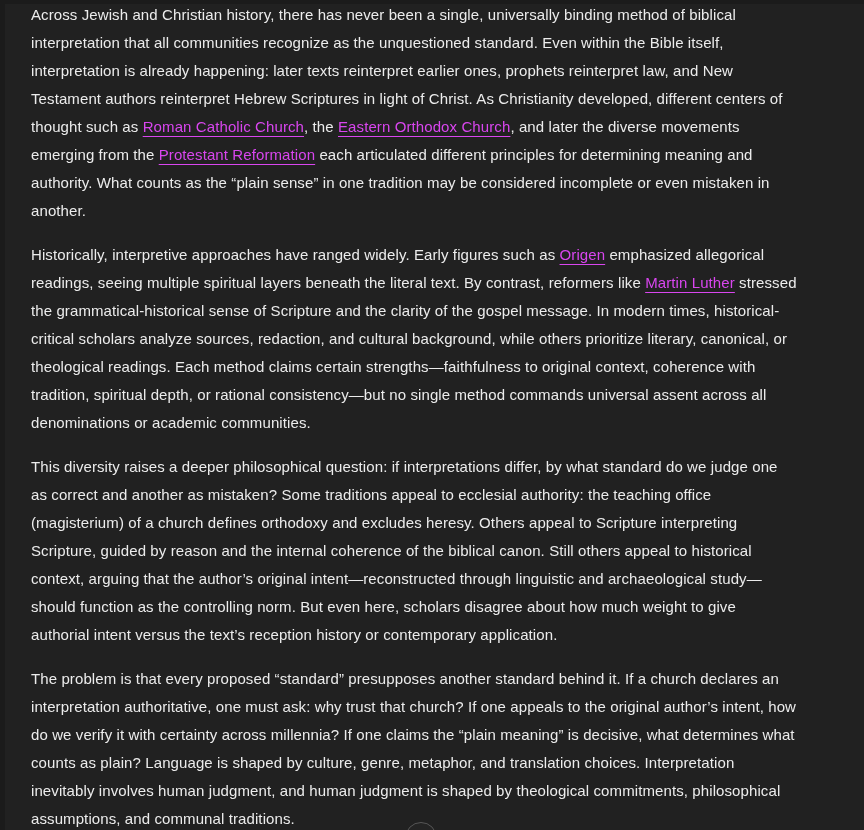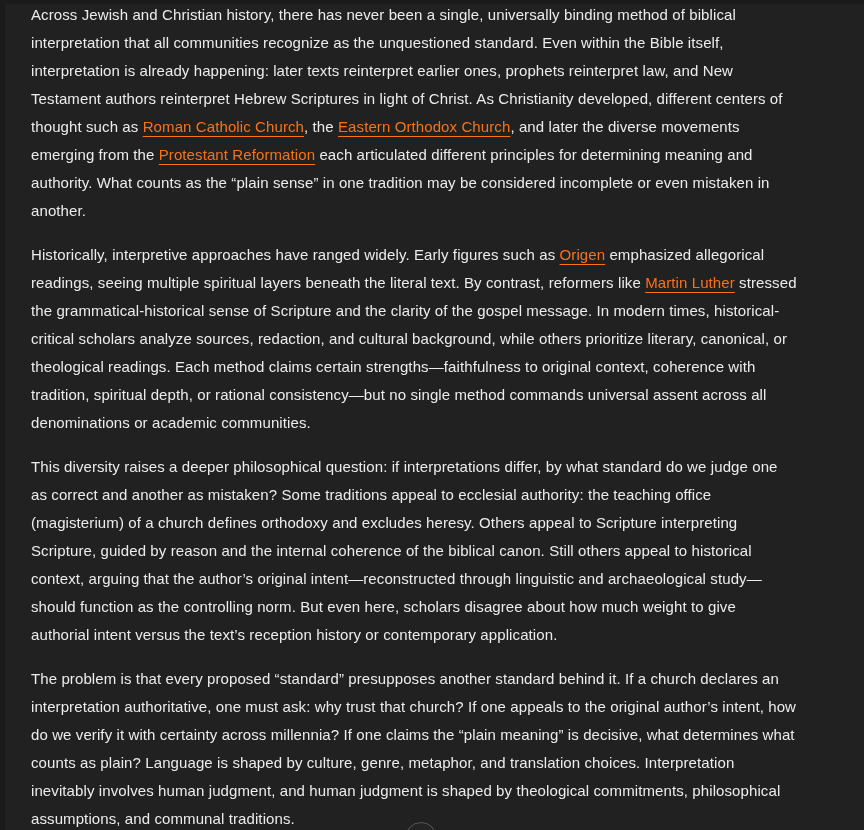--- a/index.html
+++ b/index.html
@@ -32,21 +32,21 @@
     font-size: 15px;
     line-height: 28px;
     z-index: 1;
   }
   .article p {
     margin: 0 0 16px 0;
     font-weight: 400;
     letter-spacing: 0.1px;
   }
   .article a.inline-link {
-    color: #f97316;
+    color: #d946ef;
     text-decoration-line: underline;
     text-decoration-style: dotted;
     text-decoration-color: #9a9a9a;
     text-decoration-thickness: 1px;
     text-underline-offset: 4px;
     cursor: pointer;
     text-decoration: underline;
   }
   .scroll-btn {
     position: absolute;

